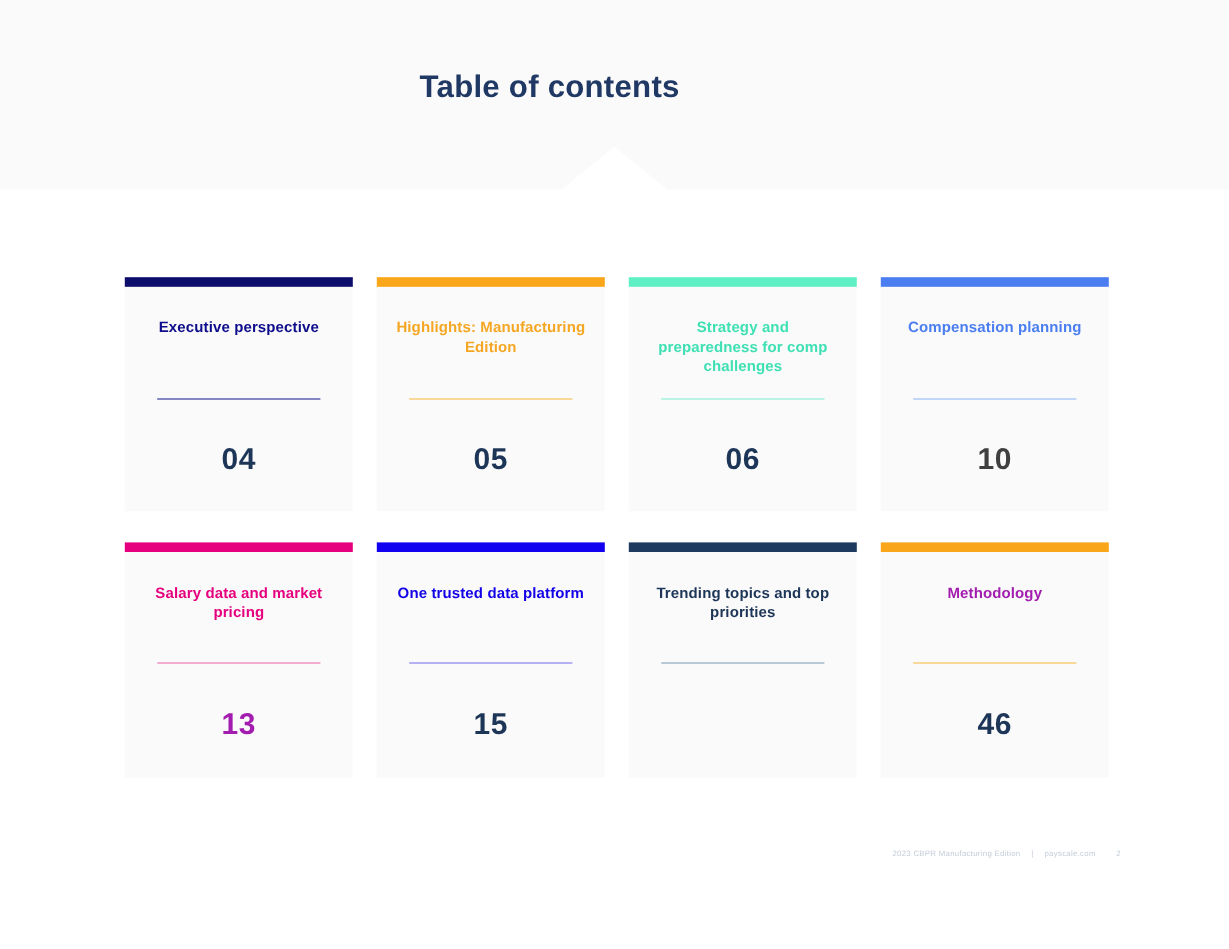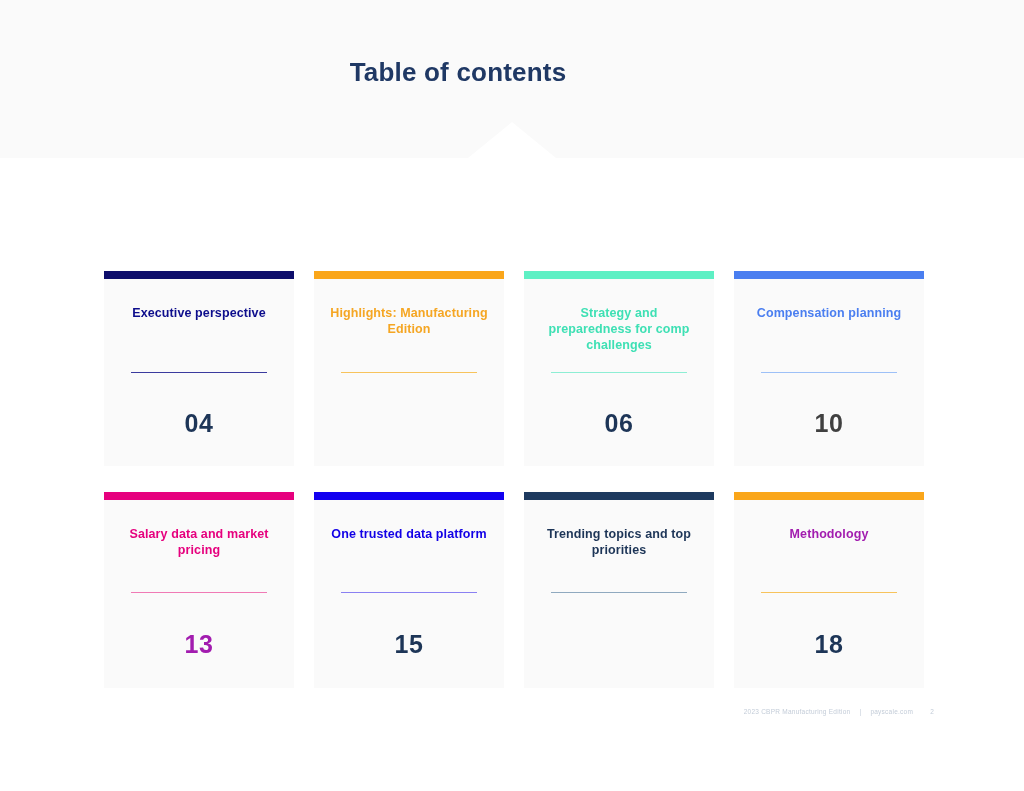--- a/index.html
+++ b/index.html
@@ -64,21 +64,21 @@
     margin-top: 26px;
   }
   .card {
     width: 190px;
     background: #fafafa;
     position: relative;
     display: flex;
     flex-direction: column;
     align-items: center;
   }
-  .card.row1 { height: 195px; margin-top: 40px; }
+  .card.row1 { height: 195px; }
   .card.row2 { height: 196px; }
 
   .card-bar {
     width: 100%;
     height: 8px;
     flex: none;
   }
   .card-title {
     margin-top: 26px;
     width: 160px;
@@ -150,20 +150,21 @@
       <div class="card-bar" style="background: rgb(13, 13, 107);"></div>
       <div class="card-title" style="color: rgb(13, 13, 140);">Executive perspective</div>
       <hr class="card-divider" style="background: rgb(58, 58, 158);">
       <div class="card-number" style="color: rgb(29, 53, 87);">04</div>
     </div>
 
     <div class="card row1">
       <div class="card-bar" style="background: rgb(250, 166, 26);"></div>
       <div class="card-title" style="color: rgb(245, 166, 35);">Highlights: Manufacturing Edition</div>
       <hr class="card-divider" style="background: rgb(247, 195, 92);">
+      <div class="card-number" style="color: rgb(29, 53, 87);">05</div>
     </div>
 
     <div class="card row1">
       <div class="card-bar" style="background: rgb(94, 240, 196);"></div>
       <div class="card-title" style="color: rgb(62, 224, 180);">Strategy and preparedness for comp challenges</div>
       <hr class="card-divider" style="background: rgb(141, 238, 212);">
       <div class="card-number" style="color: rgb(29, 53, 87);">06</div>
     </div>
 
     <div class="card row1">
@@ -194,21 +195,21 @@
     <div class="card row2">
       <div class="card-bar" style="background: rgb(30, 58, 95);"></div>
       <div class="card-title" style="color: rgb(29, 53, 87);">Trending topics and top priorities</div>
       <hr class="card-divider" style="background: rgb(143, 169, 191);">
     </div>
 
     <div class="card row2">
       <div class="card-bar" style="background: rgb(250, 166, 26);"></div>
       <div class="card-title" style="color: #a21caf;">Methodology</div>
       <hr class="card-divider" style="background: rgb(247, 195, 92);">
-      <div class="card-number" style="color: rgb(29, 53, 87);">18</div>
+      <div class="card-number" style="color: rgb(29, 53, 87);">46</div>
     </div>
 
   </div>
 </div>
 
 <div class="footer" style="color: rgb(195, 204, 216);">
   <span>2023 CBPR Manufacturing Edition</span>
   <span class="footer-sep">|</span>
   <span>payscale.com</span>
   <span class="footer-page">2</span>

